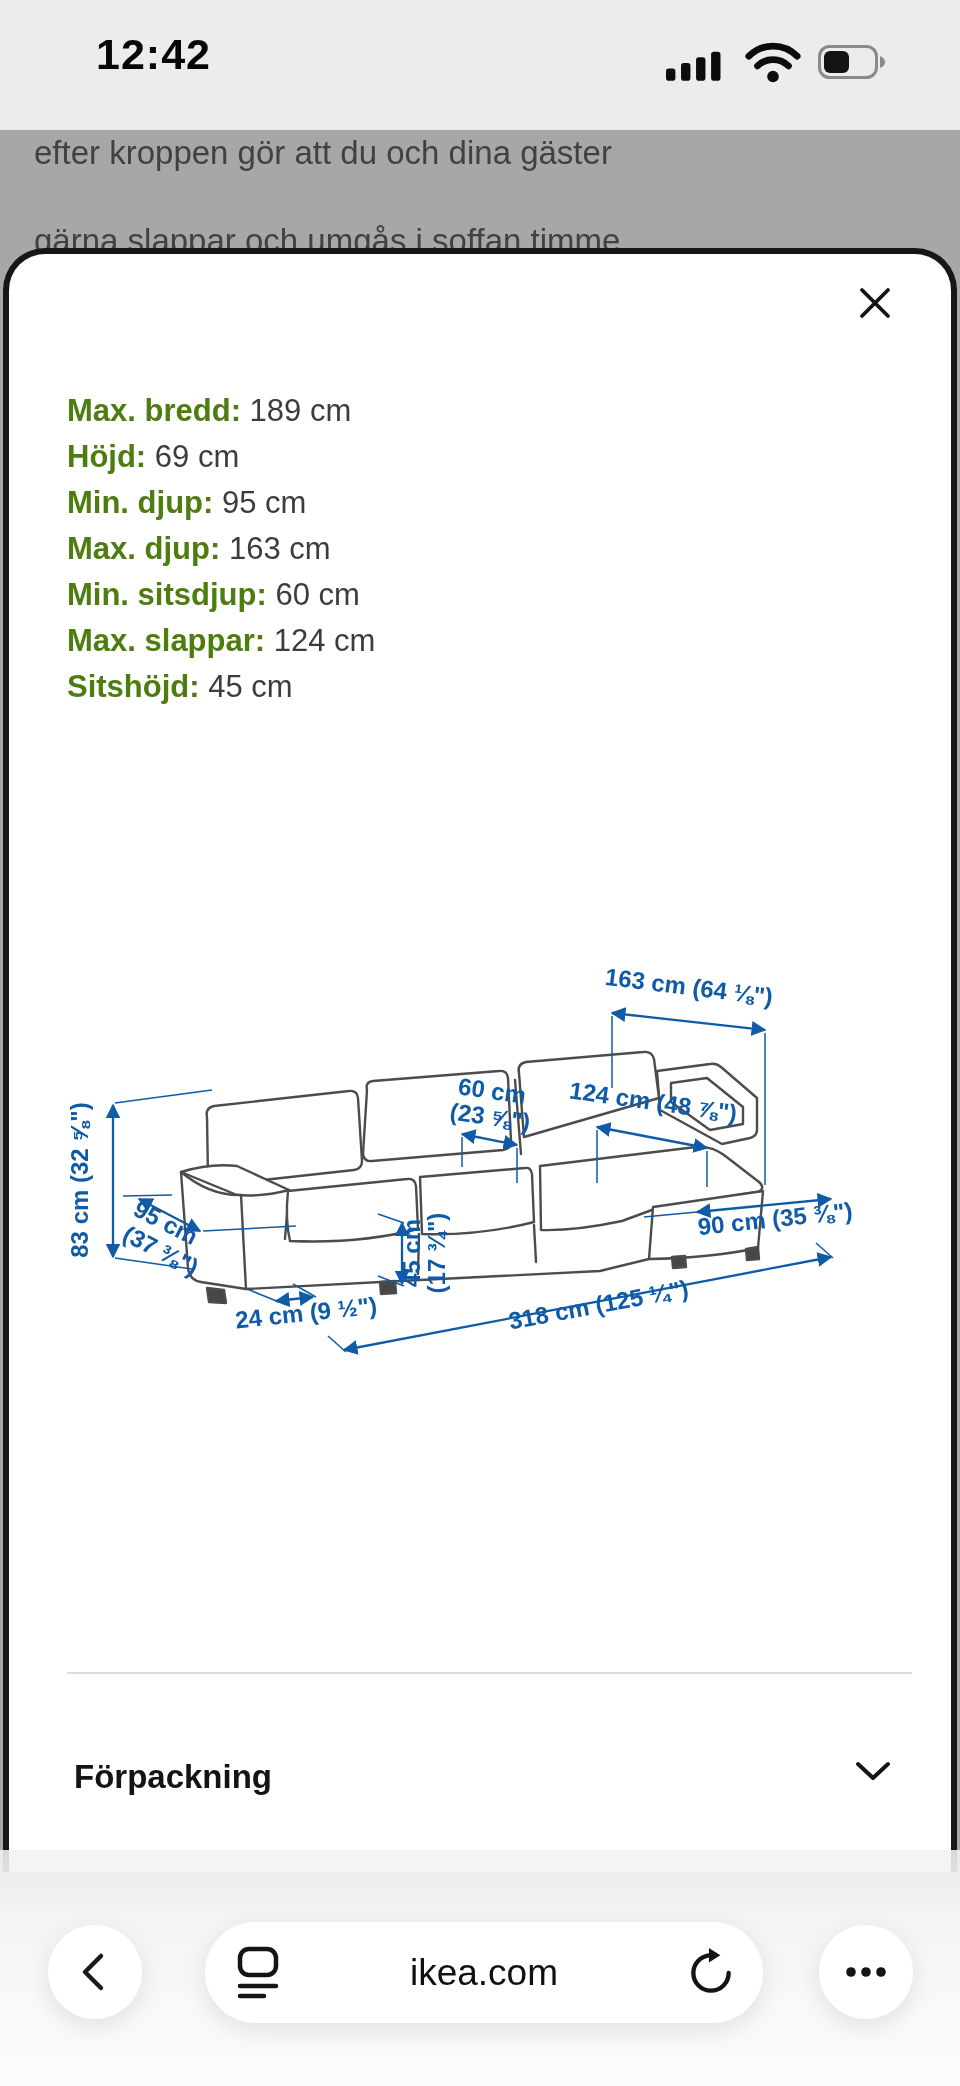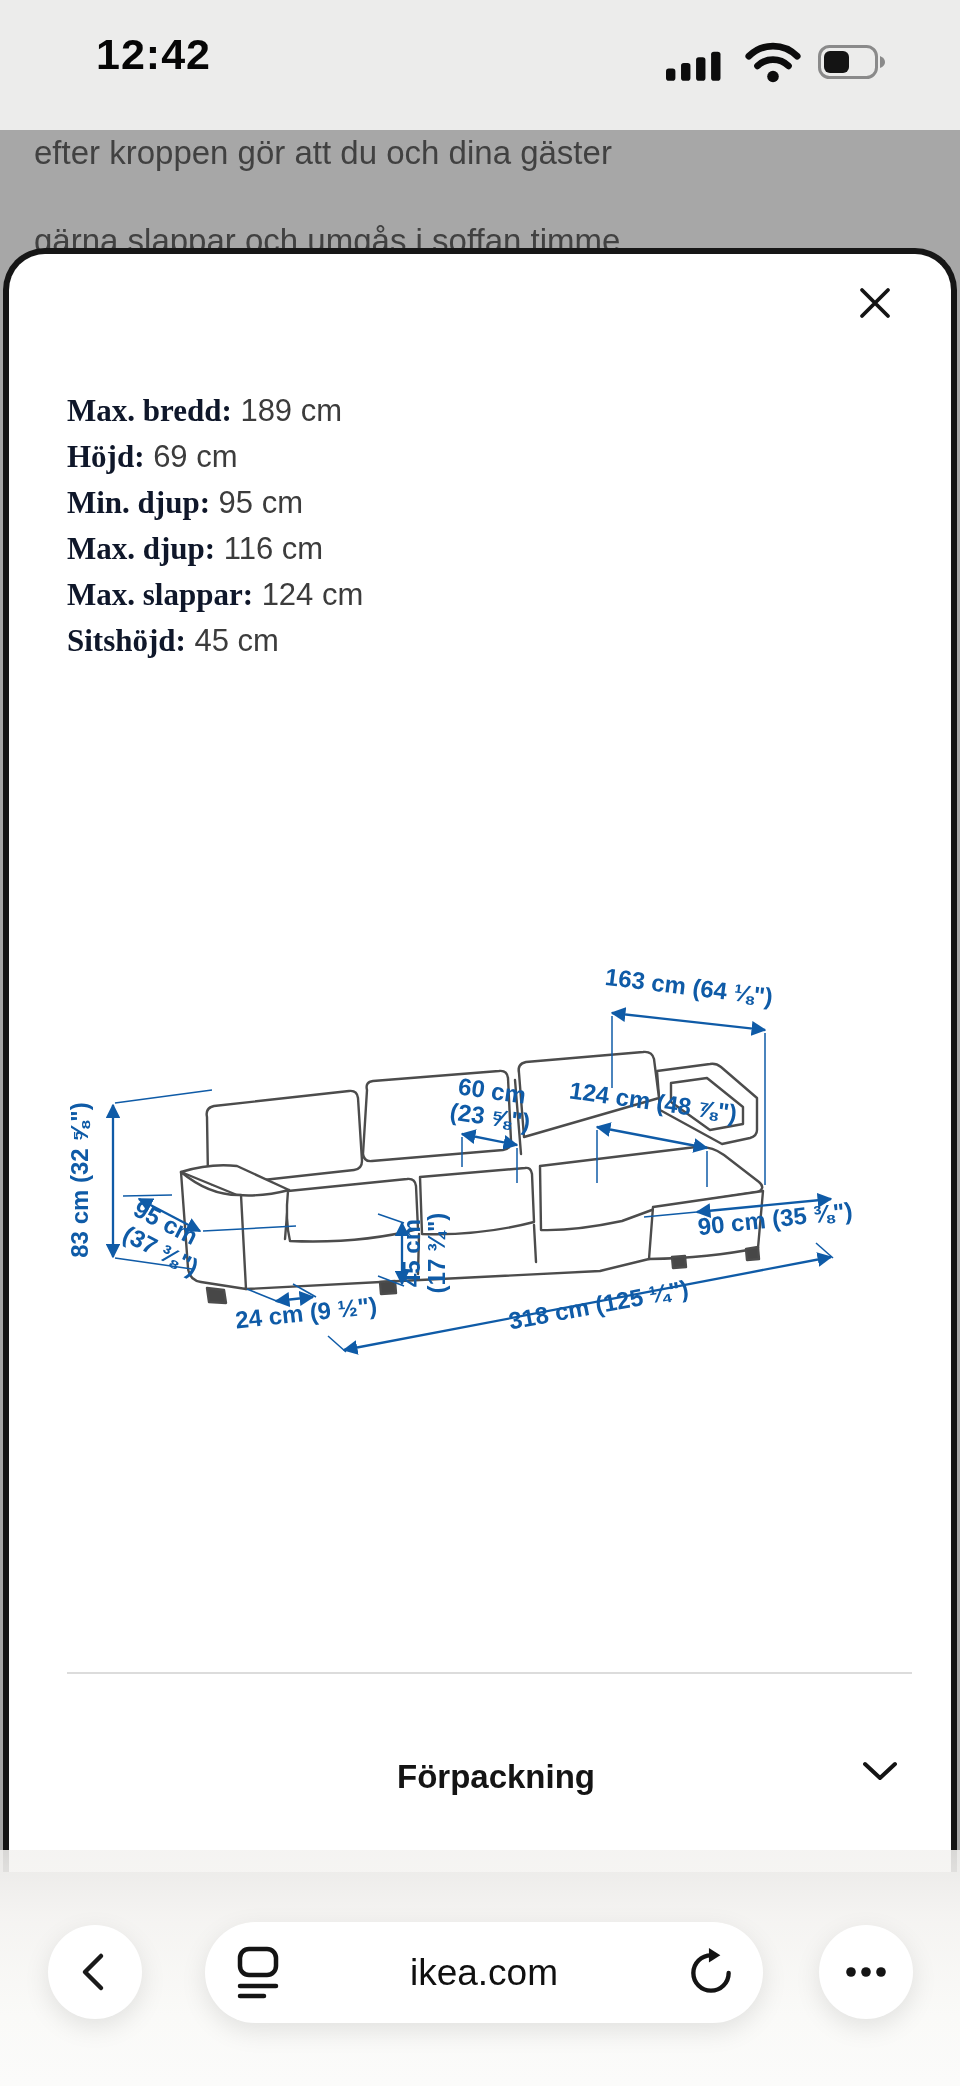--- a/index.html
+++ b/index.html
@@ -16,30 +16,30 @@
   .scrim p{margin:0;position:absolute;left:34px;width:900px;font-size:33px;font-weight:400;color:#414141;white-space:nowrap;}
   .scrim-line1{top:4px;}
   .scrim-line2{top:92px;}
 
   
   .modal{position:absolute;left:3px;top:248px;width:954px;height:1624px;box-sizing:border-box;
          background:#ffffff;border:6px solid #161616;border-bottom:none;border-radius:42px 42px 0 0;}
   .close-btn{position:absolute;left:838px;top:22px;width:56px;height:56px;border:none;background:transparent;padding:0;cursor:pointer;}
 
   .measure-list{position:absolute;left:58px;top:134px;font-size:31px;line-height:46px;color:#3c3c3c;}
-  .measure-list b{color:#0f172a;font-family:Liberation Serif, serif;}
+  .measure-list b{color:#4d7c0f;}
 
   .diagram{position:absolute;left:51px;top:686px;width:880px;height:450px;}
   .dim{font-size:24px;font-weight:700;fill:#0f5ba7;text-anchor:middle;}
   .dl{stroke:#0f5ba7;stroke-width:2.3;fill:none;}
   .de{stroke:#0f5ba7;stroke-width:1.5;fill:none;}
 
   .divider{position:absolute;left:58px;top:1418px;width:845px;height:2px;background:#dcdcdc;}
 
-  .section-row{position:absolute;left:72px;top:1488px;width:830px;height:70px;background:transparent;border:none;padding:0;text-align:center;cursor:pointer;}
+  .section-row{position:absolute;left:65px;top:1488px;width:830px;height:70px;background:transparent;border:none;padding:0;text-align:left;cursor:pointer;}
   .section-label{font-size:33px;font-weight:700;color:#141414;font-family:"Liberation Sans",sans-serif;}
   .section-chevron{position:absolute;right:12px;top:18px;}
 
   
   .bottom-bar{position:absolute;left:0;top:1850px;width:960px;height:236px;
      background:linear-gradient(180deg,rgba(243,242,240,0.88) 0%,rgba(247,246,244,0.97) 28%,#fafaf8 70%,#fbfbfa 100%);padding-left:24px;}
   .pill,.circle-btn{position:absolute;background:#ffffff;border:none;box-shadow:0 8px 26px rgba(0,0,0,0.10);cursor:pointer;padding:0;}
   .circle-btn{width:94px;height:94px;border-radius:50%;top:75px;}
   .back-btn{left:48px;}
   .more-btn{left:819px;}
@@ -85,21 +85,22 @@
   <button class="close-btn" aria-label="close">
     <svg width="44" height="44" viewBox="0 0 44 44">
       <path d="M9,9 L35,35 M35,9 L9,35" stroke="#141414" stroke-width="3.8" stroke-linecap="round"></path>
     </svg>
   </button>
 
   <div class="measure-list">
     <div><b>Max. bredd:</b> <span>189 cm</span></div>
     <div><b>Höjd:</b> <span>69 cm</span></div>
     <div><b>Min. djup:</b> <span>95 cm</span></div>
-    <div><b>Max. djup:</b> <span>116 cm</span></div>
+    <div><b>Max. djup:</b> <span>163 cm</span></div>
+    <div><b>Min. sitsdjup:</b> <span>60 cm</span></div>
     <div><b>Max. slappar:</b> <span>124 cm</span></div>
     <div><b>Sitshöjd:</b> <span>45 cm</span></div>
   </div>
 
   <svg class="diagram" viewBox="0 0 880 450">
     <defs>
       <marker id="ah" viewBox="0 0 10 10" refX="9" refY="5" markerWidth="6.5" markerHeight="6.5" orient="auto-start-reverse">
         <path d="M0,0 L10,5 L0,10 Z" fill="#0f5ba7"></path>
       </marker>
     </defs>

